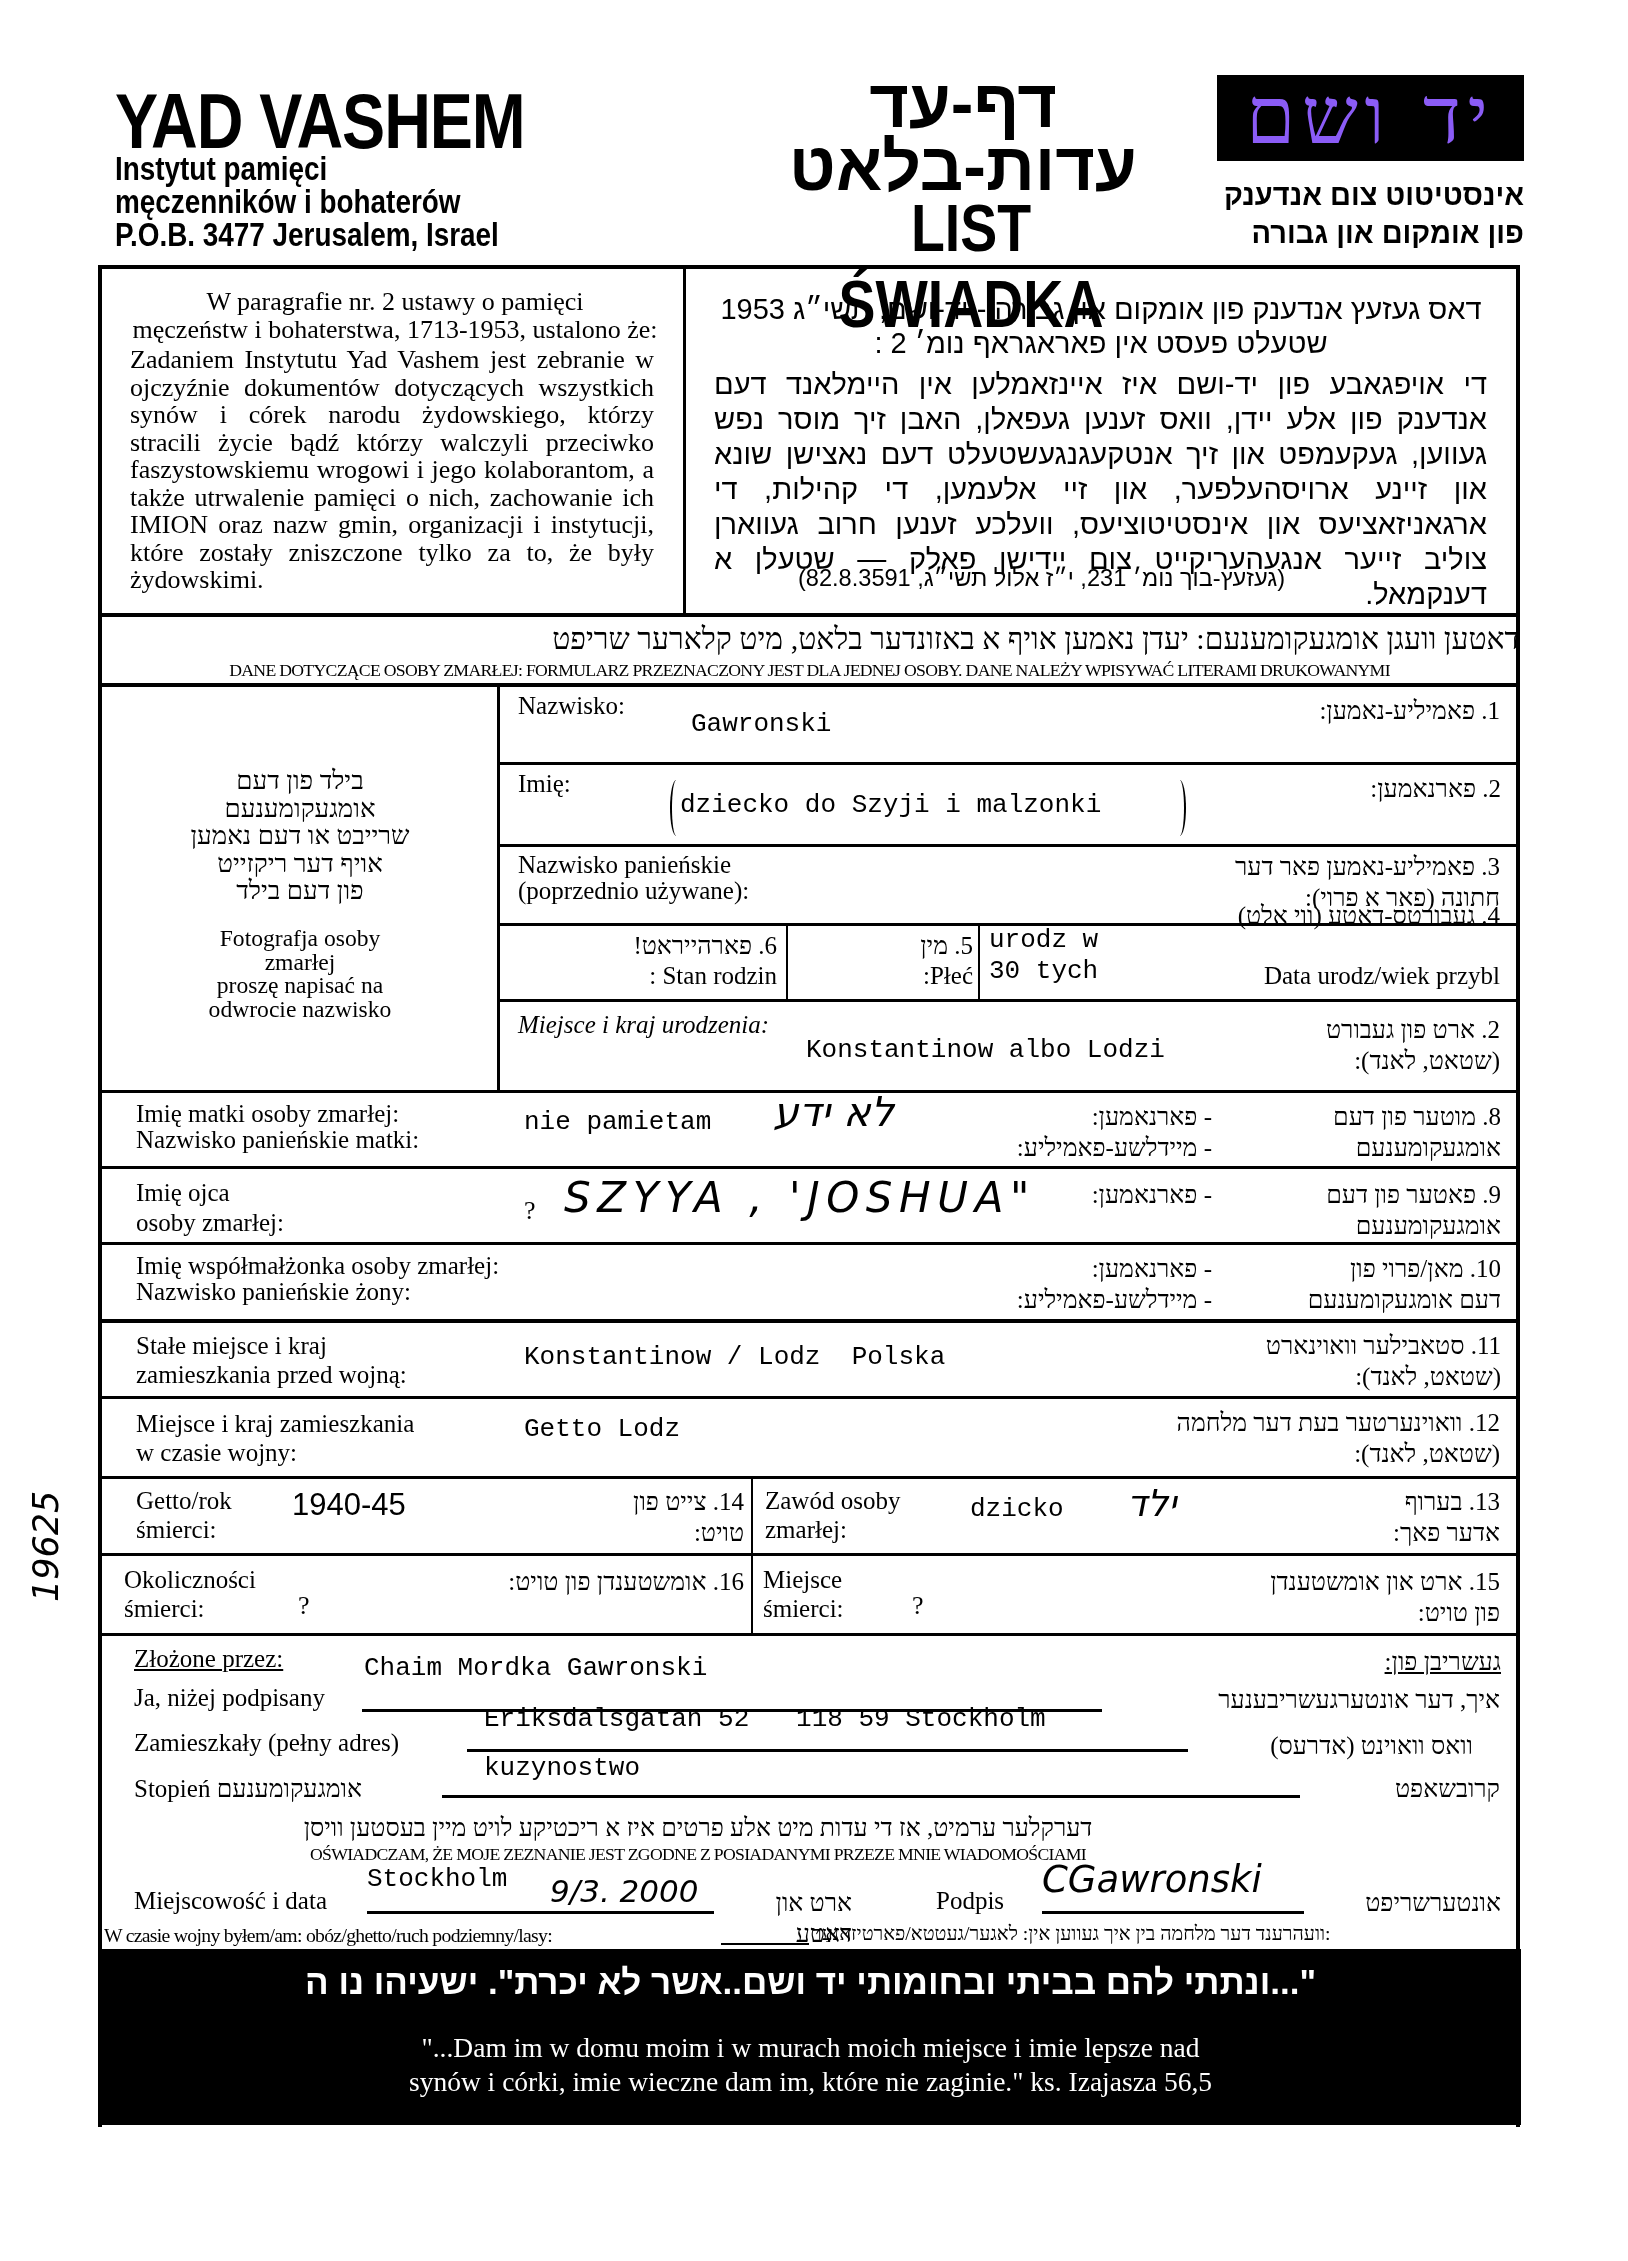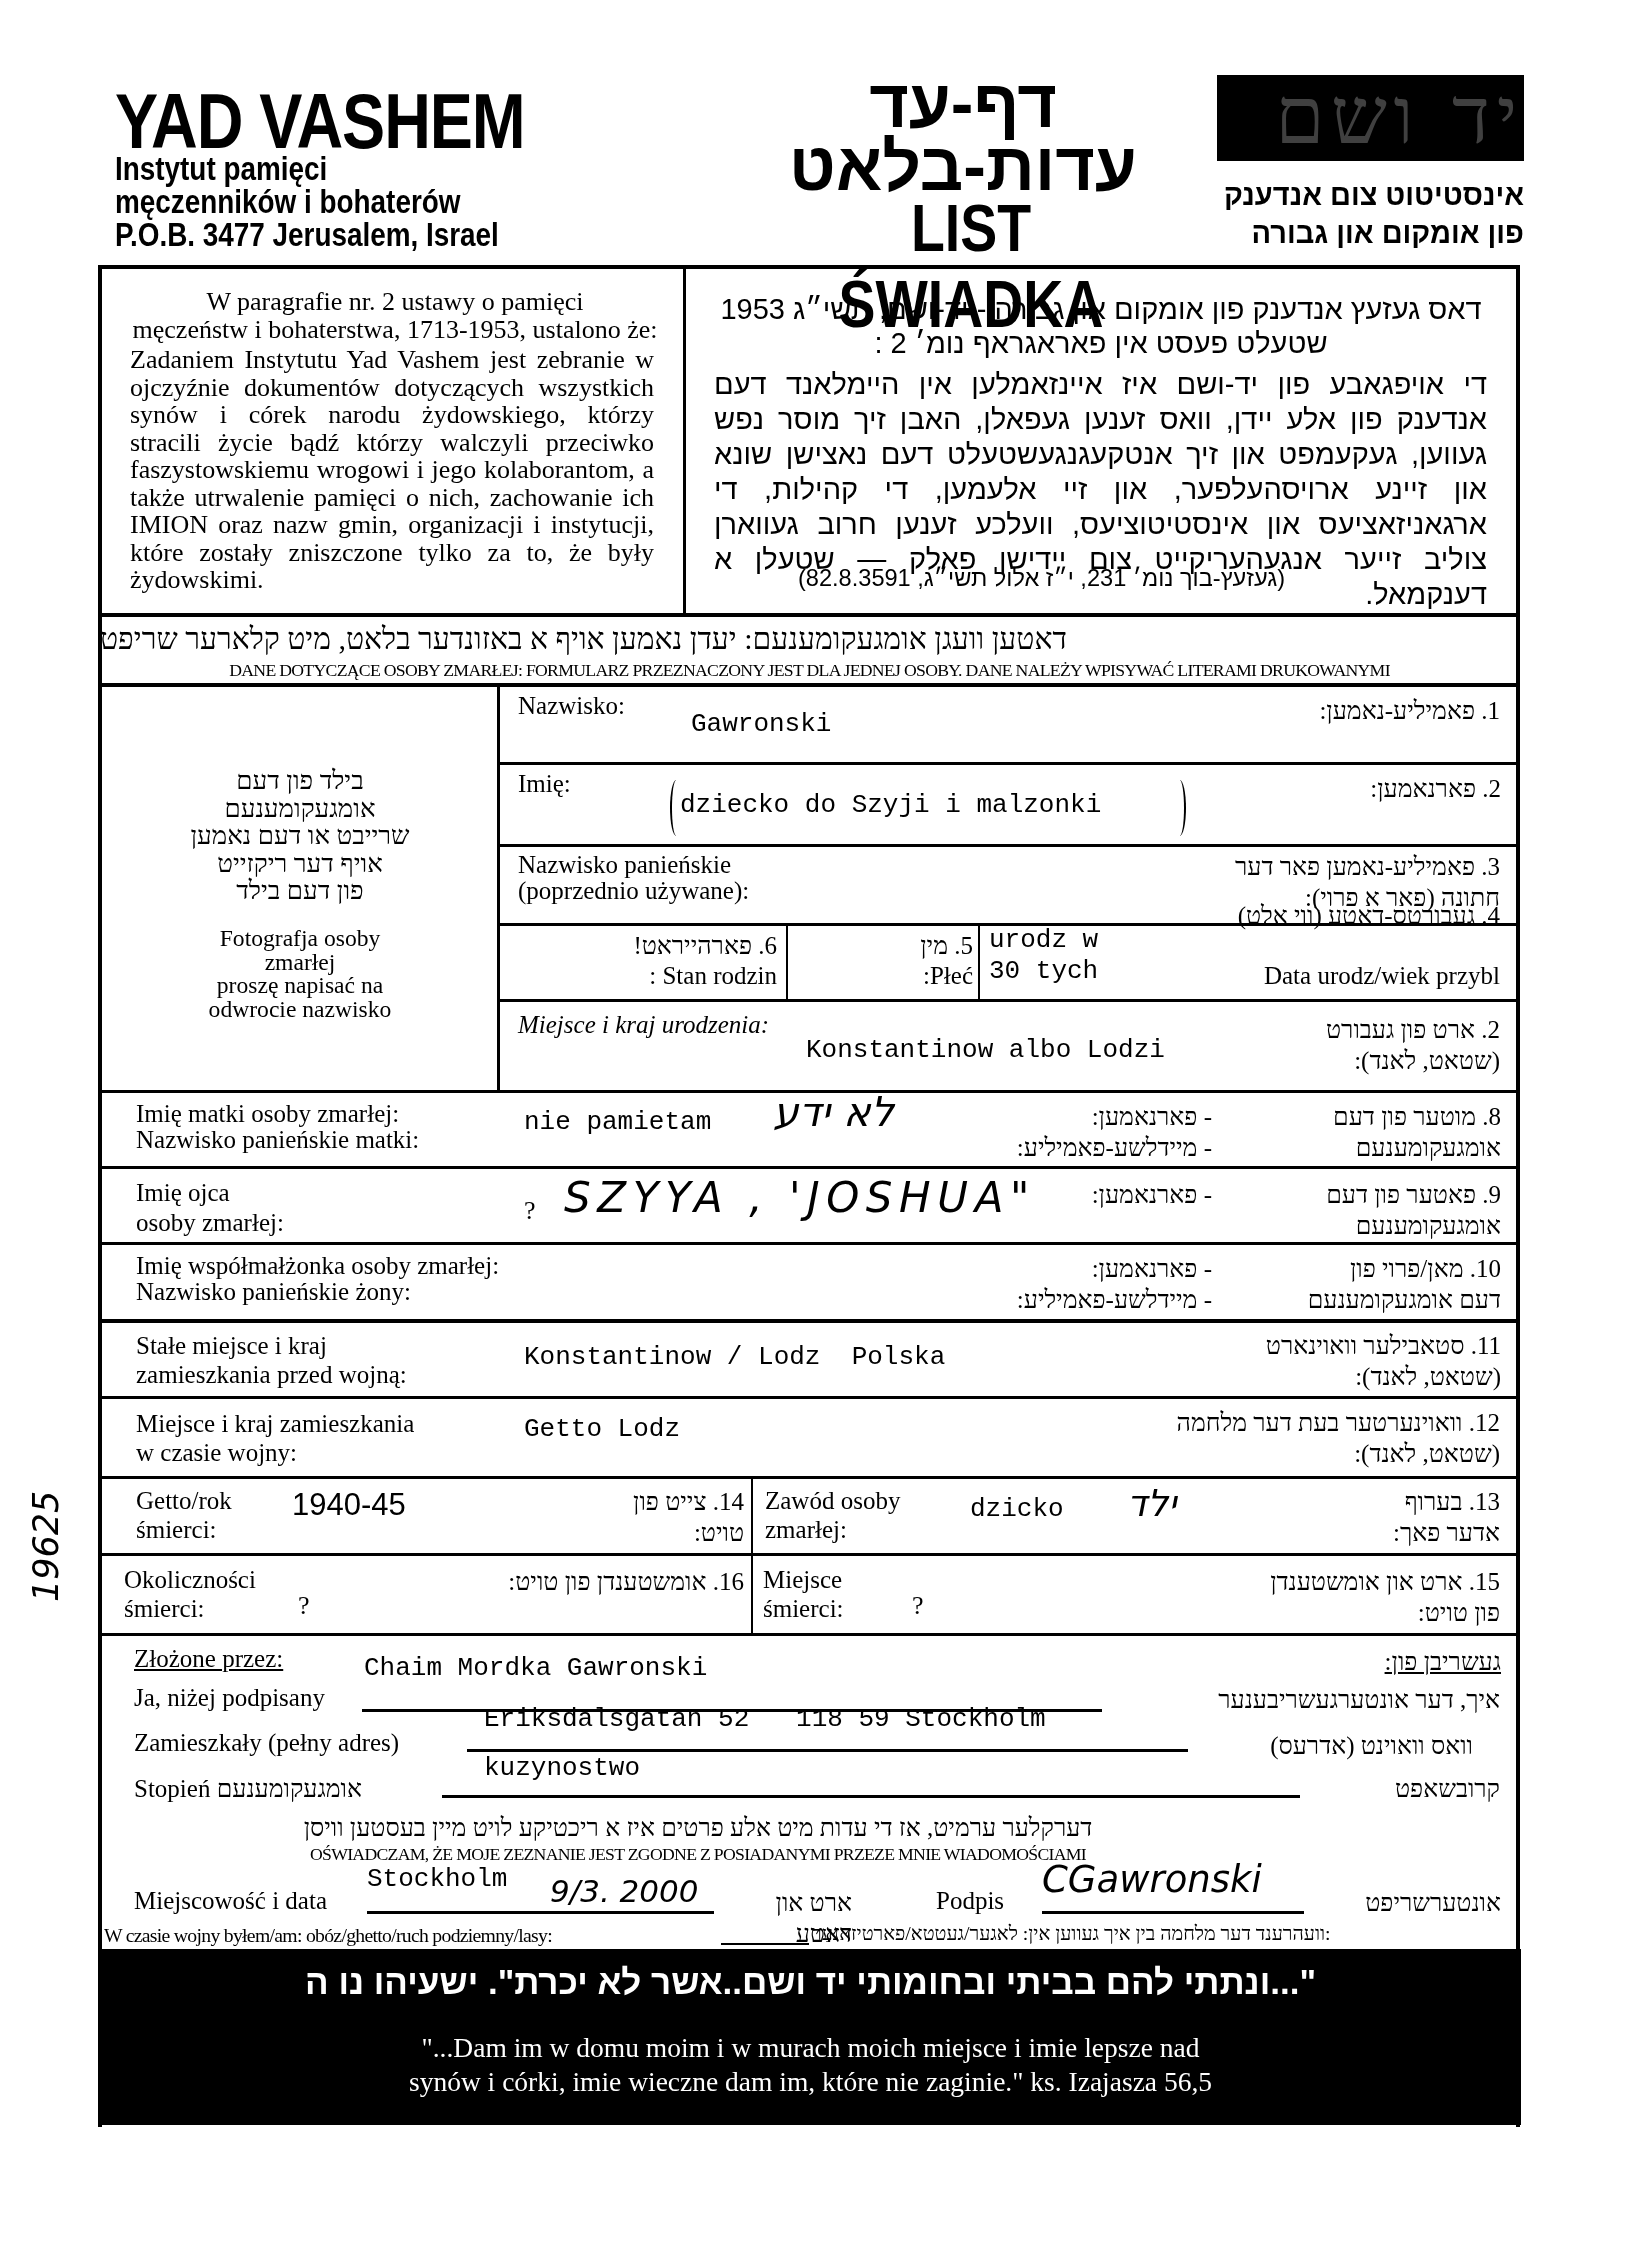--- a/index.html
+++ b/index.html
@@ -11,32 +11,32 @@
   .hline { position:absolute; background:#000; }
   .vline { position:absolute; background:#000; }
   .hand { font-family:"DejaVu Sans", sans-serif; font-style:italic; }
 
   
   #brand-title { left:115px; top:77px; font-size:77px; letter-spacing:-1.3px; transform:scaleX(0.84); transform-origin:left top; font-weight:bold; }
   #brand-sub { left:115px; top:152px; font-size:34px; line-height:33px; font-weight:bold; transform:scaleX(0.82); transform-origin:left top; }
   #center-title-he { left:747px; top:72px; width:432px; text-align:center; font-size:68px; line-height:63px; font-weight:bold; }
   #center-title-pl { left:768px; top:190px; width:406px; text-align:center; font-size:66px; font-weight:bold; transform:scaleX(0.84); transform-origin:center top; }
   #logo-box { left:1217px; top:75px; width:307px; height:86px; background:#000; }
-  #logo-text { left:1217px; top:73px; width:307px; height:86px; color:#404040; font-size:79px; line-height:86px; text-align:right; font-family:"DejaVu Serif", serif; letter-spacing:6.6px; }
+  #logo-text { left:1217px; top:73px; width:307px; height:86px; color:#8b5cf6; font-size:79px; line-height:86px; text-align:center; font-family:"DejaVu Serif", serif; letter-spacing:6.6px; }
   #logo-sub { left:1217px; top:176px; width:307px; text-align:right; font-size:29px; line-height:38px; font-weight:bold; }
 
   
   #law-heading { left:110px; top:288px; width:570px; text-align:center; font-size:26px; line-height:27.5px; }
   #law-body { left:130px; top:346px; width:524px; font-size:26px; line-height:27.5px; text-align:justify; }
   #law-he-heading { left:695px; top:292px; width:812px; text-align:center; font-size:29px; line-height:34px; }
   #law-he-body { left:714px; top:367px; width:773px; font-size:29px; line-height:35px; text-align:justify; }
   #law-he-ref { left:714px; top:565px; width:655px; text-align:center; font-size:23.6px; }
 
   
-  #banner-he { left:100px; top:622px; width:1419px; text-align:left; font-size:30px; }
+  #banner-he { left:100px; top:622px; width:1419px; text-align:right; font-size:30px; }
   #banner-pl { left:100px; top:660px; width:1419px; text-align:center; font-size:17.7px; letter-spacing:-0.7px; }
 
   
   #photo-he { left:100px; top:767px; width:400px; text-align:center; font-size:26px; line-height:27.5px; }
   #photo-pl { left:100px; top:927px; width:400px; text-align:center; font-size:23.6px; line-height:23.6px; }
 
   .label { position:absolute; font-size:25px; line-height:26px; }
   .label-he { position:absolute; font-size:25px; line-height:31px; text-align:right; direction:rtl; }
   .val { position:absolute; font-family:"Liberation Mono", monospace; font-size:26px; }
   .val-hand { position:absolute; font-family:"DejaVu Sans", sans-serif; font-size:42px; font-style:italic; letter-spacing:6.6px; }

